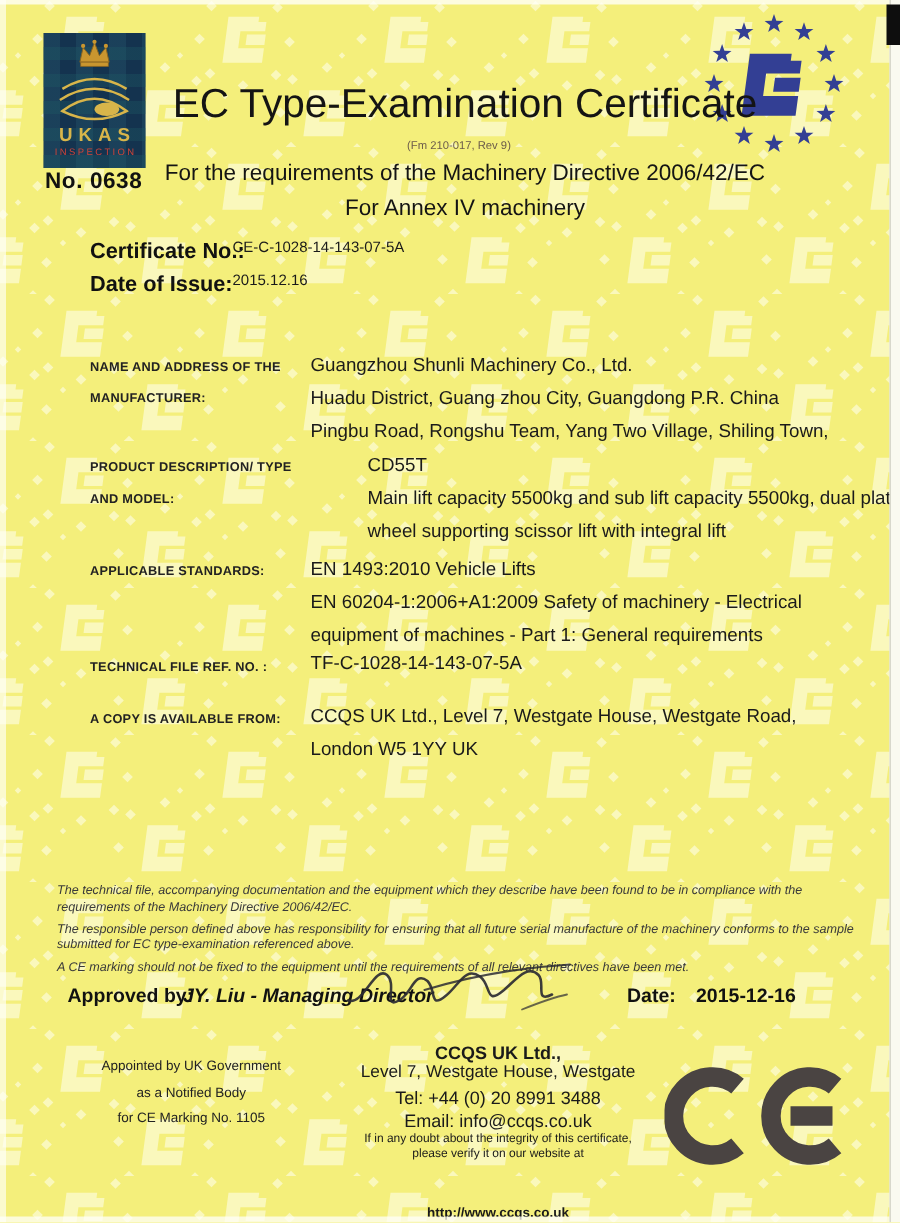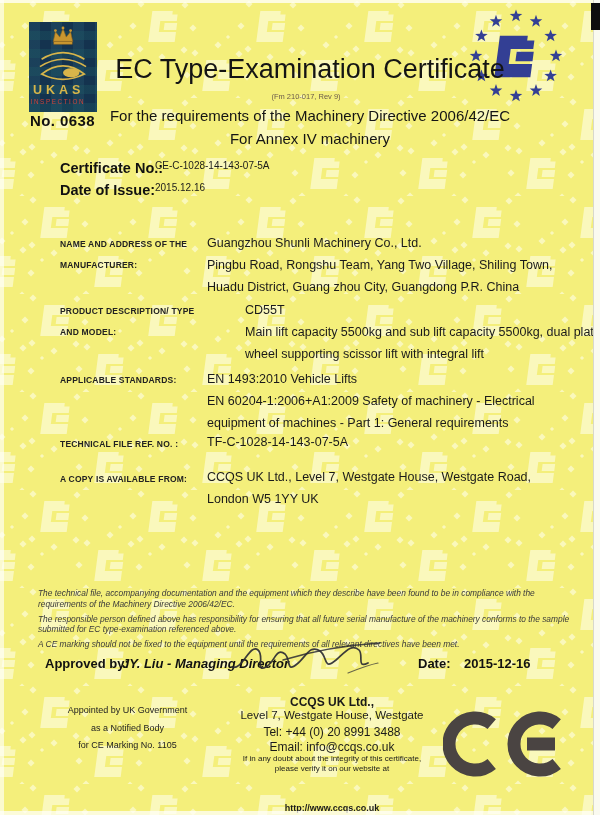--- a/index.html
+++ b/index.html
@@ -15,21 +15,21 @@
   .edge-bottom{position:absolute;left:0;bottom:0;width:600px;height:4px;background:rgba(255,255,250,.75);z-index:5;}
   .edge-left{position:absolute;left:0;top:0;width:4px;height:815px;background:rgba(255,255,250,.65);z-index:5;}
   .scan-mark{position:absolute;left:591px;top:3px;width:9px;height:27px;background:#0e0e0e;z-index:6;}
 
   
   .ukas-box{position:absolute;left:29px;top:22px;width:68px;height:90px;
     background:#14334f;
     background-image:
       repeating-linear-gradient(0deg, rgba(30,90,100,.35) 0 9px, rgba(0,0,0,0) 9px 18px),
       repeating-linear-gradient(90deg, rgba(45,100,120,.28) 0 11px, rgba(0,0,0,0) 11px 22px);
-    text-align:left;}
+    text-align:center;}
   .ukas-word{position:absolute;left:0;top:61px;width:68px;color:#d8b54a;font-weight:bold;font-size:12.5px;letter-spacing:4px;text-indent:4px;}
   .ukas-sub{position:absolute;left:0;top:76px;width:68px;color:#cd4438;font-size:6.3px;letter-spacing:1.6px;text-indent:1.6px;}
   .ukas-no{position:absolute;left:30px;top:112px;font-size:15px;font-weight:bold;color:#111;letter-spacing:.4px;}
 
   
   .title{position:absolute;left:100px;top:54px;width:420px;text-align:center;font-size:27px;color:#141414;}
   .form-note{position:absolute;left:96px;top:92px;width:420px;text-align:center;font-size:7.5px;color:#6b5b4a;}
   .hline1{position:absolute;left:80px;top:107px;width:460px;text-align:center;font-size:15px;color:#141414;}
   .hline2{position:absolute;left:100px;top:130px;width:420px;text-align:center;font-size:15px;color:#141414;}
 
@@ -149,22 +149,22 @@
       <span class="val">2015.12.16</span>
     </div>
 
     <div class="field" style="top:0;">
       <div class="flbl" style="top:234px;">
         <div>NAME AND ADDRESS OF THE</div>
         <div>MANUFACTURER:</div>
       </div>
       <div class="fval" style="top:232px;">
         <div>Guangzhou Shunli Machinery Co., Ltd.</div>
+        <div>Huadu District, Guang zhou City, Guangdong P.R. China</div>
         <div>Pingbu Road, Rongshu Team, Yang Two Village, Shiling Town,</div>
-        <div>Huadu District, Guang zhou City, Guangdong P.R. China</div>
       </div>
     </div>
 
     <div class="field">
       <div class="flbl" style="top:301px;">
         <div>PRODUCT DESCRIPTION/ TYPE</div>
         <div>AND MODEL:</div>
       </div>
       <div class="fval" style="top:299px;margin-left:38px;">
         <div>CD55T</div>

